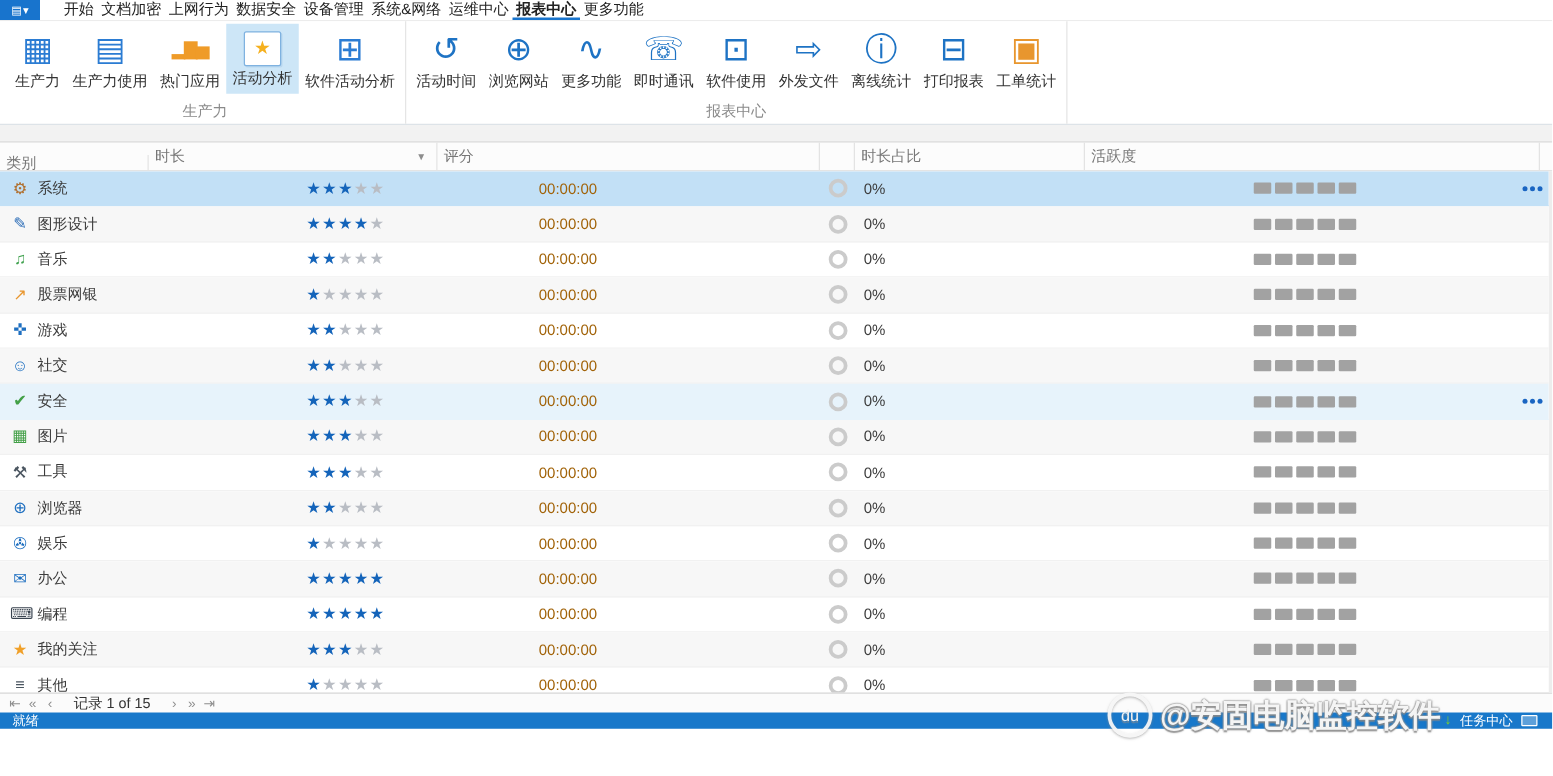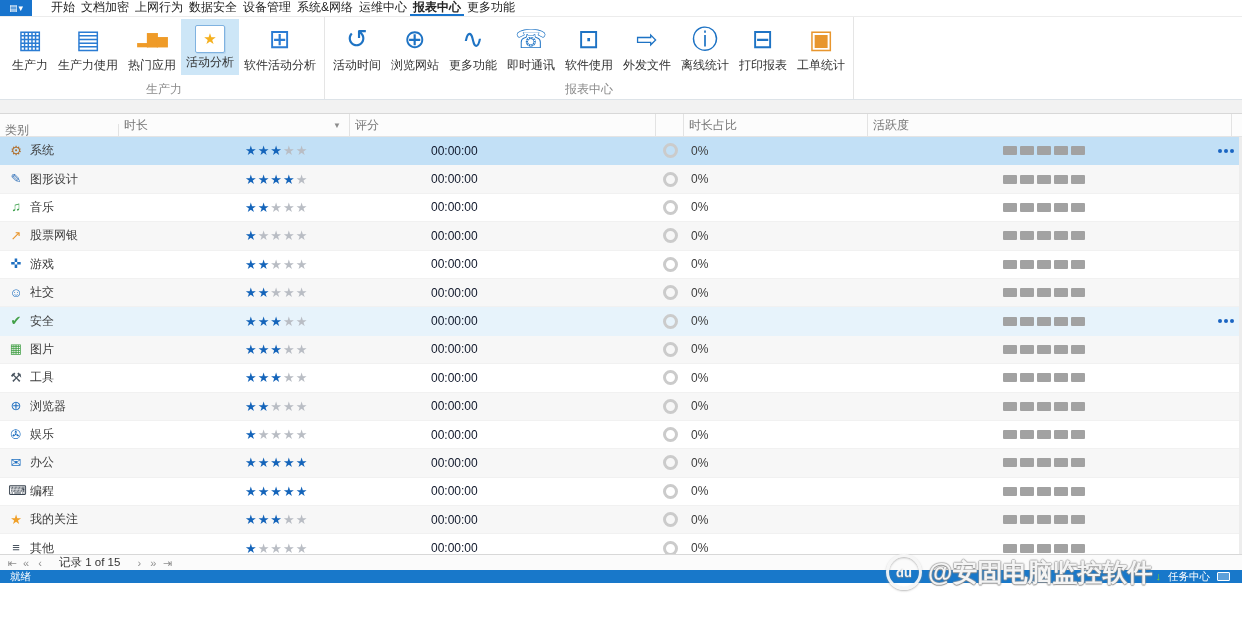--- a/index.html
+++ b/index.html
@@ -50,42 +50,42 @@
   .tbody { height:417px; overflow:hidden; position:relative; border-right:3px solid #ededed; }
   .trow { height:28.4px; display:flex; align-items:center; font-size:12px; color:#3c3c3c; position:relative; border-bottom:1px solid #f1f1f1; cursor:default; }
   .trow:nth-child(even) { background:#f7f7f7; }
   .trow.selected { background:#c2e0f6; border-bottom-color:#c2e0f6; }
   .trow.hover { background:#e7f3fb; border-bottom-color:#e7f3fb; }
   .c-cat { width:119px; display:flex; align-items:center; gap:6px; padding-left:8px; }
   .cat-icon { width:16px; text-align:center; font-size:13px; line-height:16px; }
   .cat-label { white-space:nowrap; }
   .c-rating { width:306px; padding-left:126px; font-size:13px; letter-spacing:1px; white-space:nowrap; }
   .st { color:#1464ba; } .st.e { color:#b9bdc4; }
-  .c-dur { width:231px; padding-left:6px; color:#0f172a; }
+  .c-dur { width:231px; padding-left:6px; color:#a16207; }
   .c-ring { width:28px; display:flex; justify-content:center; }
   .ring { width:15px; height:15px; border:3px solid #cbcbcb; border-radius:50%; }
   .c-pct { width:184px; padding-left:7px; }
   .c-act { width:364px; display:flex; gap:3px; padding-left:135px; }
   .bar { width:14px; height:9px; background:#a2a2a2; border-radius:1px; }
   .dots { position:absolute; right:5px; top:50%; transform:translateY(-50%); display:flex; gap:2px; cursor:pointer; }
   .dot { width:4px; height:4px; border-radius:50%; background:#1a65c2; }
 
   
   .pager { height:16px; display:flex; align-items:center; background:#fbfbfb; border-top:1px solid #d8d8d8; font-size:11px; color:#444; padding-left:5px; }
   .pic { color:#8f8f8f; width:14px; text-align:center; font-size:11px; line-height:14px; cursor:pointer; }
   .rec { margin:0 12px; font-size:11.5px; color:#333; }
   .statusbar { height:13px; background:#1878ca; color:#fff; display:flex; align-items:center; font-size:10.5px; padding:0 12px 0 10px; }
   .status-right { margin-left:auto; display:flex; align-items:center; gap:7px; cursor:pointer; }
   .task-arrow { color:#7ed321; font-weight:bold; font-size:11px; line-height:11px; }
   .monitor { width:13px; height:9px; border:1px solid #fff; border-radius:1px; background:rgba(255,255,255,.3); }
 
   
   .watermark { position:absolute; left:886px; top:554px; display:flex; align-items:center; gap:6px; z-index:50; pointer-events:none; }
   .paw { width:36px; height:36px; border:3px solid rgba(245,245,245,.95); border-radius:50%;
-         color:rgba(245,245,245,.98); font-size:13px; font-weight:bold; display:flex; align-items:center; justify-content:center;
+         color:rgba(245,245,245,.98); font-size:13px; font-weight:normal; display:flex; align-items:center; justify-content:center;
          box-shadow:0 1px 2px rgba(140,140,140,.6), inset 0 1px 2px rgba(140,140,140,.6); text-shadow:0 1px 1px rgba(140,140,140,.8); }
   .wm-text { font-size:25px; font-weight:bold; color:rgba(250,250,250,.95); white-space:nowrap;
          text-shadow:0 1px 1px rgba(135,135,135,.9), 0 -1px 1px rgba(160,160,160,.6), 1px 0 1px rgba(150,150,150,.6), -1px 0 1px rgba(150,150,150,.6);text-align:center; }
 </style>
 </head>
 <body>
 
 <div id="app">
 
   <div class="menubar">

